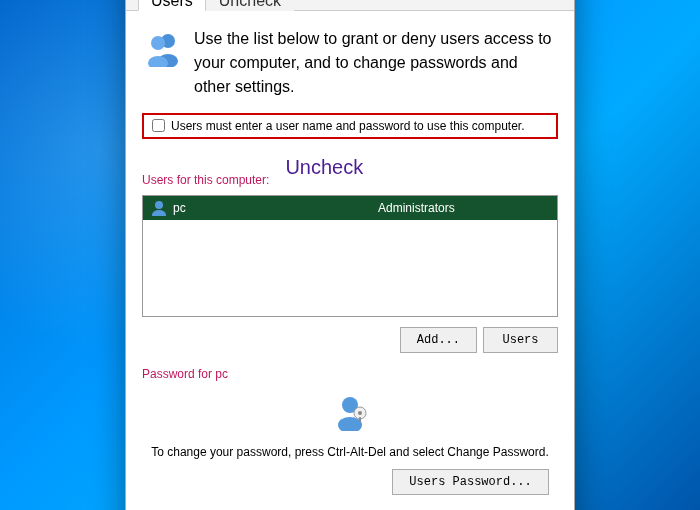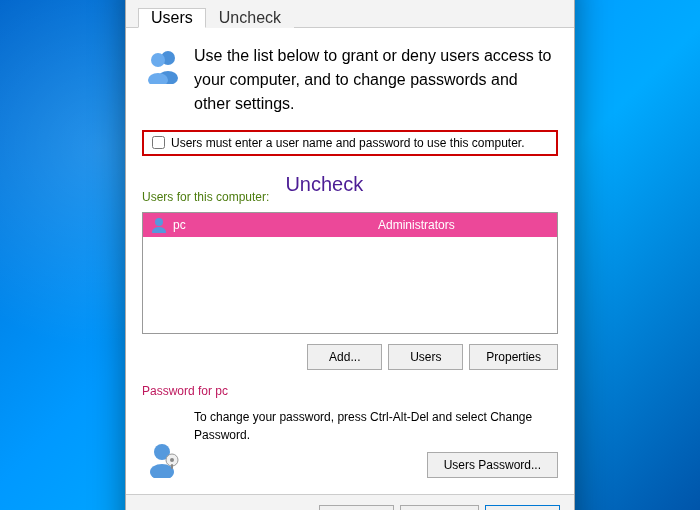--- a/index.html
+++ b/index.html
@@ -141,21 +141,21 @@
 
     .section-header {
       display: flex;
       align-items: center;
       gap: 16px;
       margin-bottom: 8px;
     }
 
     .section-title {
       font-size: 12px;
-      color: #4d7c0f;
+      color: #be185d;
       margin-top: 24px;
     }
 
     .uncheck-text {
       font-size: 20px;
       font-weight: normal;
       color: #4c1d95;
     }
 
     .user-list {
@@ -183,21 +183,21 @@
     .list-body {
       min-height: 120px;
     }
 
     .list-row {
       display: flex;
       align-items: center;
     }
 
     .list-row.selected {
-      background: #ec4899;
+      background: #14532d;
       color: white;
       gap: 40px;
     }
 
     .list-cell {
       padding: 4px 8px;
       font-size: 12px;
       flex: 1;
       display: flex;
       align-items: center;
@@ -221,38 +221,40 @@
 
     .btn {
       padding: 5px 16px;
       font-size: 12px;
       background: #f0f0f0;
       border: 1px solid #aaa;
       cursor: pointer;
       min-width: 75px;
       text-align: center;
       color: #000;
+      font-family: Liberation Mono, monospace;
     }
     .btn:disabled { color: #aaa; cursor: default; }
 
     .password-section {
       border-top: none;
     }
 
     .password-title {
       font-size: 12px;
       font-weight: normal;
       color: #be185d;
       margin-bottom: 10px;
     }
 
     .password-info-row {
       display: flex;
-      align-items: flex-end;
+      align-items: center;
       gap: 12px;
+      flex-direction: column;
     }
 
     .password-icon {
       width: 40px;
       height: 40px;
       flex-shrink: 0;
     }
 
     .password-text {
       font-size: 12px;
@@ -348,21 +350,20 @@
             <span>pc</span>
           </div>
           <div class="list-cell selected">Administrators</div>
         </div>
       </div>
     </div>
 
     <div class="btn-row">
       <button class="btn">Add...</button>
       <button class="btn">Users</button>
-      <button class="btn">Properties</button>
     </div>
 
     <div class="password-section">
       <div class="password-title">Password for pc</div>
       <div class="password-info-row">
         <svg class="password-icon" viewBox="0 0 40 40" xmlns="http://www.w3.org/2000/svg">
           <circle cx="20" cy="14" r="8" fill="#5599dd"></circle>
           <ellipse cx="20" cy="34" rx="12" ry="8" fill="#5599dd"></ellipse>
           <circle cx="30" cy="22" r="6" fill="#f0f0f0" stroke="#999" stroke-width="1"></circle>
           <circle cx="30" cy="22" r="2" fill="#888"></circle>

